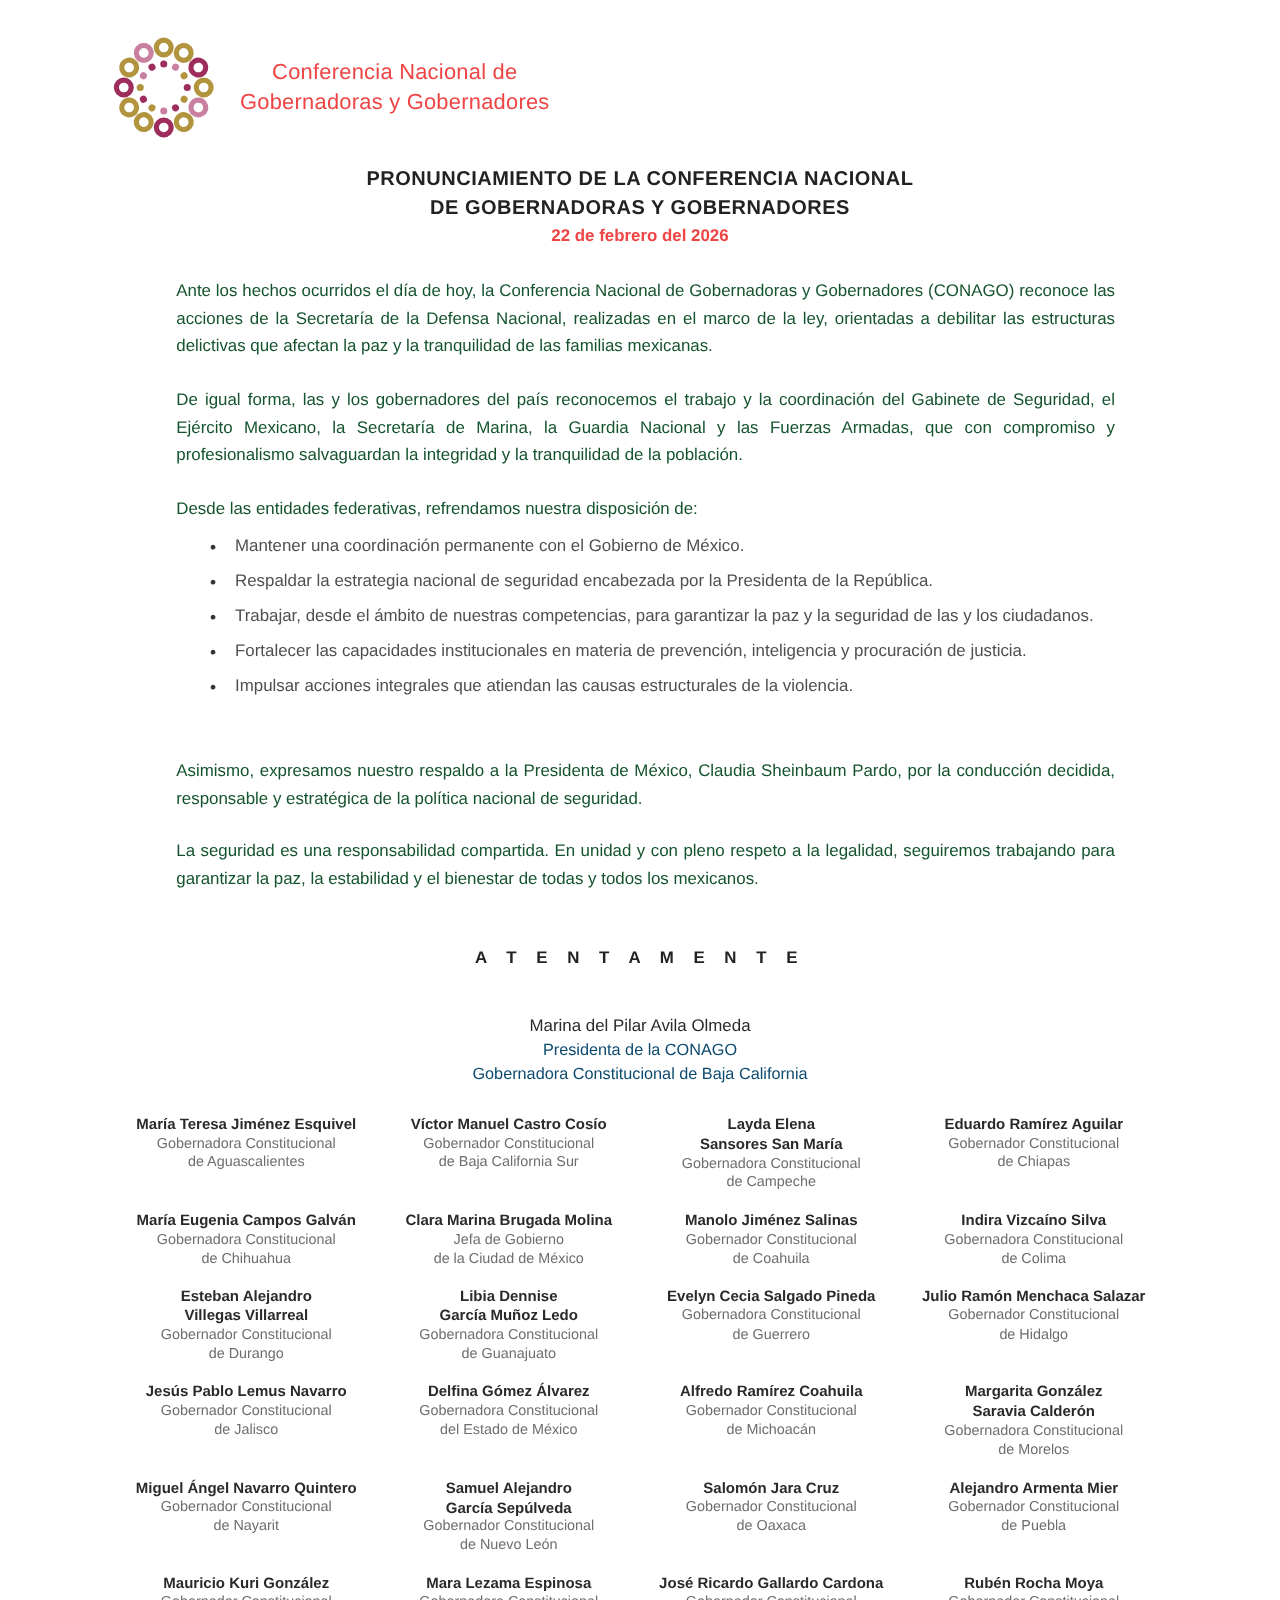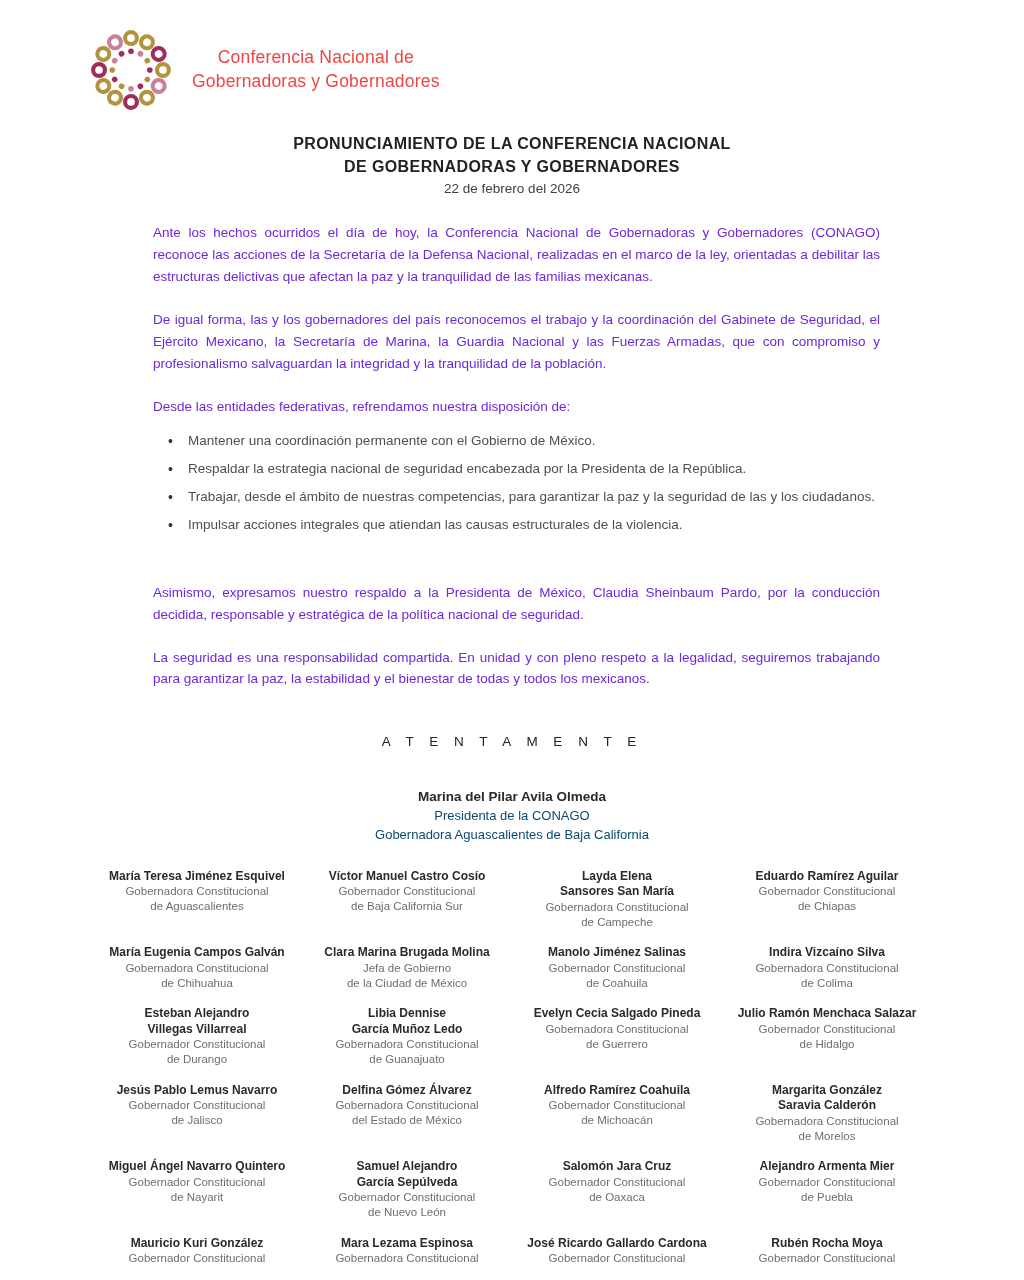--- a/index.html
+++ b/index.html
@@ -31,29 +31,29 @@
     letter-spacing: 0.2px;
   }
   
   .title-block { text-align: center; margin-top: 14px; color: #222; }
   .title-line {
     font-size: 16px;
     font-weight: 700;
     letter-spacing: 0.4px;
     line-height: 1.45;
   }
-  .date-line { font-size: 13.5px; font-weight: 400; margin-top: 3px; color: #404040; }
+  .date-line { font-size: 13.5px; font-weight: 700; margin-top: 3px; color: #ef4444; }
   
   .body-col { width: 753px; margin-left: 140px; }
   .para {
     font-size: 13.5px;
     line-height: 1.62;
     text-align: justify;
-    margin: 13px;
-    color: #6d28d9;
+    margin: 1px;
+    color: #14532d;
   }
   .p1 { margin-top: 26px; }
   .p2 { margin-top: 21px; }
   .list-intro { margin-top: 21px; text-align: left; }
   ul.bullets {
     margin: 9px 0 0 0;
     padding: 0 0 0 48px;
     list-style: none;
   }
   ul.bullets li {
@@ -73,26 +73,26 @@
     color: #333;
     font-size: 14px;
   }
   .p3 { margin-top: 46px; }
   .p4 { margin-top: 21px; }
   
   .salutation {
     text-align: center;
     margin-top: 44px;
     font-size: 13.5px;
-    font-weight: 400;
+    font-weight: 700;
     letter-spacing: 6px;
     color: #222;
   }
   .president { text-align: center; margin-top: 38px; line-height: 1.45; }
-  .president .pres-name { font-size: 13.5px; font-weight: 700; color: #2a2a2a; }
+  .president .pres-name { font-size: 13.5px; font-weight: 400; color: #2a2a2a; }
   .president .pres-role { font-size: 13px; color: #0c4a6e; }
   
   .sig-grid {
     width: 830px;
     margin: 24px auto 0 auto;
     display: grid;
     grid-template-columns: repeat(4, 1fr);
     column-gap: 10px;
     row-gap: 15px;
     align-items: start;
@@ -182,32 +182,33 @@
   </div>
 
   <div class="body-col">
     <p class="para p1">Ante los hechos ocurridos el día de hoy, la Conferencia Nacional de Gobernadoras y Gobernadores (CONAGO) reconoce las acciones de la Secretaría de la Defensa Nacional, realizadas en el marco de la ley, orientadas a debilitar las estructuras delictivas que afectan la paz y la tranquilidad de las familias mexicanas.</p>
     <p class="para p2">De igual forma, las y los gobernadores del país reconocemos el trabajo y la coordinación del Gabinete de Seguridad, el Ejército Mexicano, la Secretaría de Marina, la Guardia Nacional y las Fuerzas Armadas, que con compromiso y profesionalismo salvaguardan la integridad y la tranquilidad de la población.</p>
     <p class="para list-intro">Desde las entidades federativas, refrendamos nuestra disposición de:</p>
     <ul class="bullets">
       <li>Mantener una coordinación permanente con el Gobierno de México.</li>
       <li>Respaldar la estrategia nacional de seguridad encabezada por la Presidenta de la República.</li>
       <li>Trabajar, desde el ámbito de nuestras competencias, para garantizar la paz y la seguridad de las y los ciudadanos.</li>
+      <li>Fortalecer las capacidades institucionales en materia de prevención, inteligencia y procuración de justicia.</li>
       <li>Impulsar acciones integrales que atiendan las causas estructurales de la violencia.</li>
     </ul>
     <p class="para p3">Asimismo, expresamos nuestro respaldo a la Presidenta de México, Claudia Sheinbaum Pardo, por la conducción decidida, responsable y estratégica de la política nacional de seguridad.</p>
     <p class="para p4">La seguridad es una responsabilidad compartida. En unidad y con pleno respeto a la legalidad, seguiremos trabajando para garantizar la paz, la estabilidad y el bienestar de todas y todos los mexicanos.</p>
   </div>
 
   <div class="salutation">A T E N T A M E N T E</div>
 
   <div class="president">
     <div class="pres-name">Marina del Pilar Avila Olmeda</div>
     <div class="pres-role">Presidenta de la CONAGO</div>
-    <div class="pres-role">Gobernadora Aguascalientes de Baja California</div>
+    <div class="pres-role">Gobernadora Constitucional de Baja California</div>
   </div>
 
   <div class="sig-grid">
       <div class="sig-cell">
         <div class="sig-name">María Teresa Jiménez Esquivel</div>
         <div class="sig-role">Gobernadora Constitucional</div>
         <div class="sig-state">de Aguascalientes</div>
       </div>
       <div class="sig-cell">
         <div class="sig-name">Víctor Manuel Castro Cosío</div>

